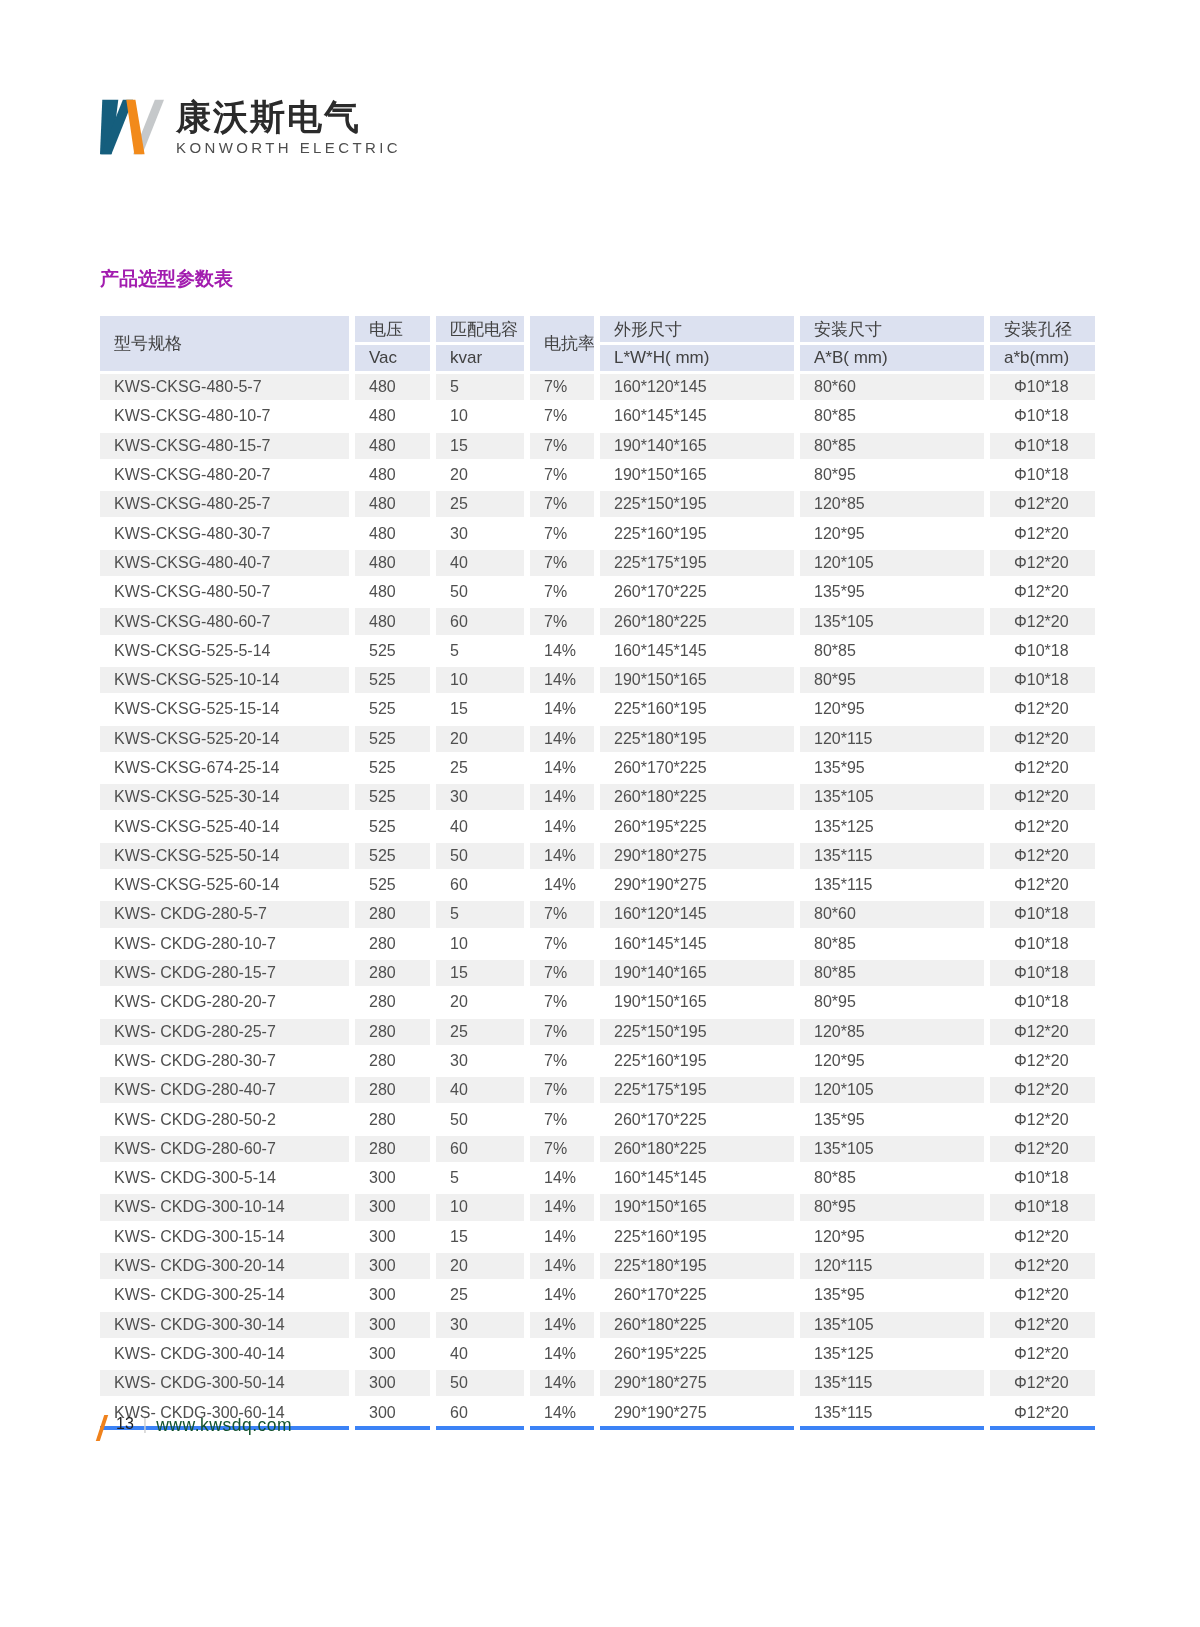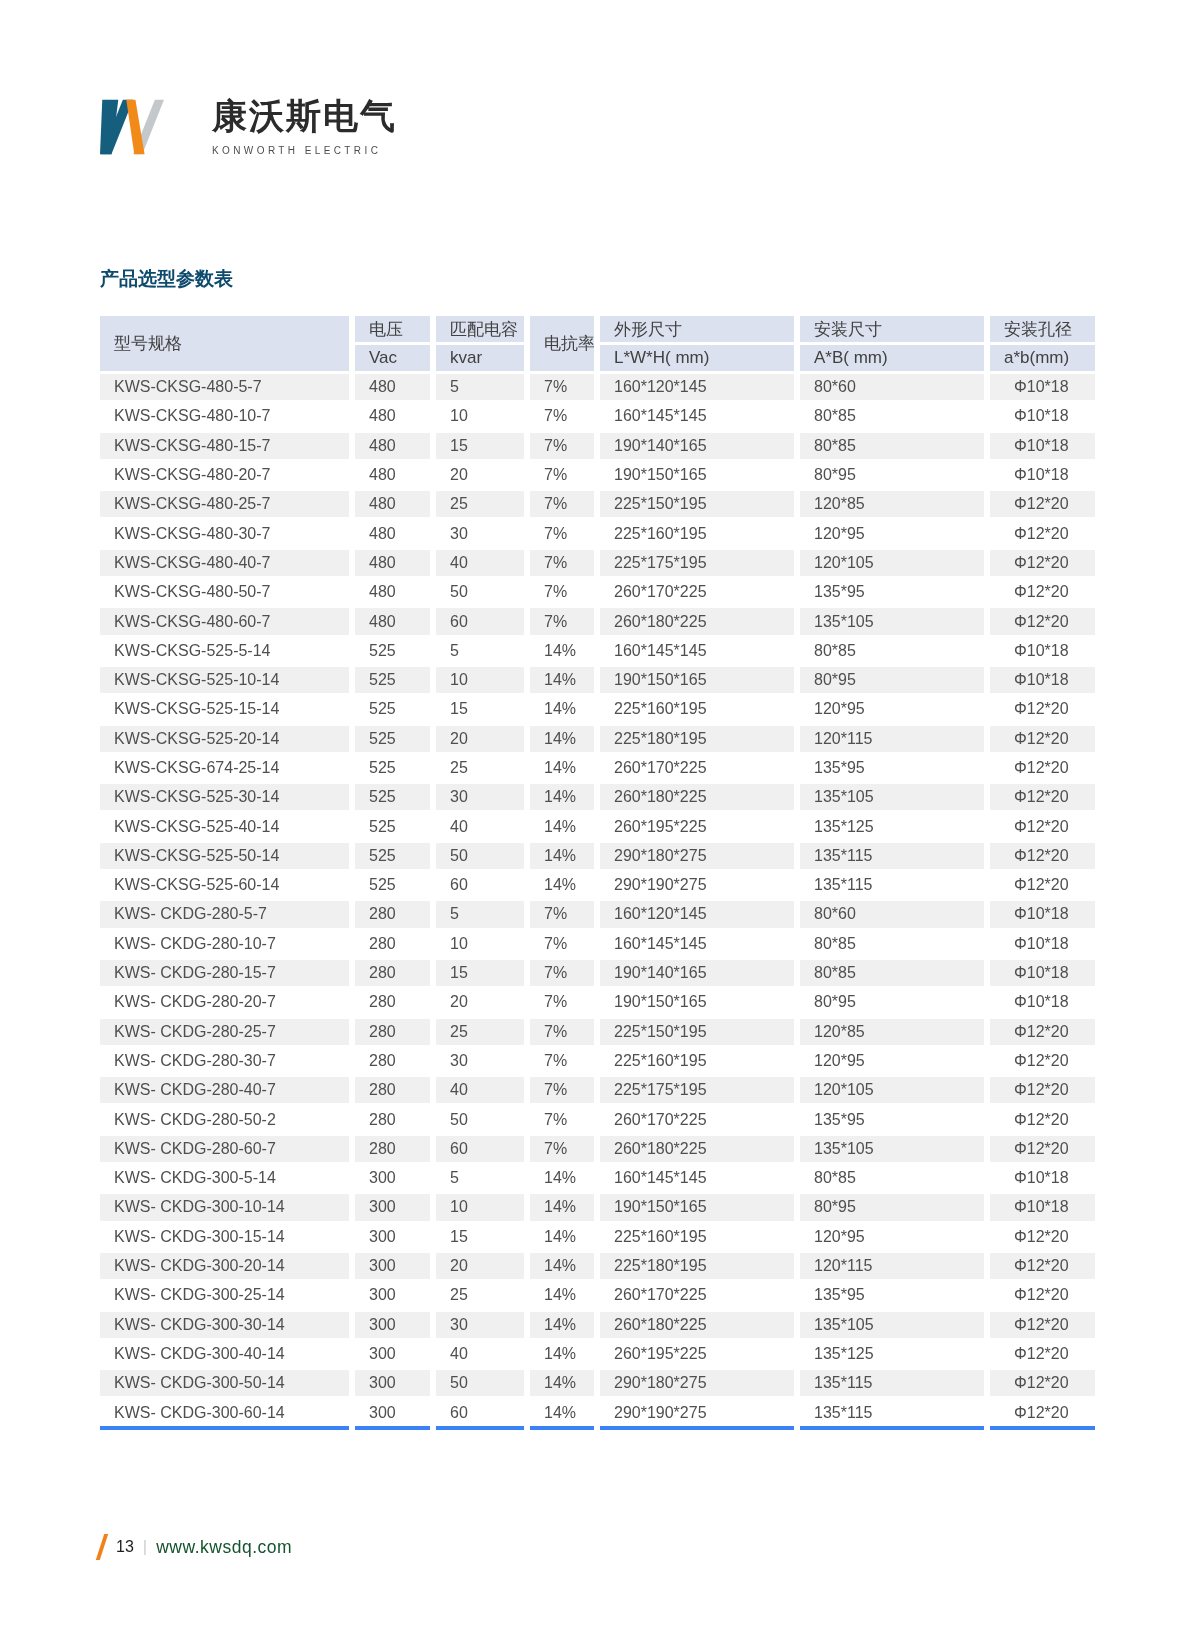--- a/index.html
+++ b/index.html
@@ -5,35 +5,35 @@
   html, body { margin: 0; padding: 0; }
   body {
     width: 1200px; height: 1627px; position: relative;
     background: #ffffff;
     font-family: "Liberation Sans", "DejaVu Sans", sans-serif;
     color: #4e4e4e;
     overflow: hidden;
   }
 
   
-  .brand { position: absolute; left: 100px; top: 96px; display: flex; align-items: flex-end; gap: 36px; }
+  .brand { position: absolute; left: 100px; top: 96px; display: flex; align-items: flex-end; }
   .logo-mark { width: 64px; height: 58px; margin-top: 2px; }
   .brand-text { margin-left: 12px; }
   .brand-cn {
     font-size: 35px; font-weight: 700; color: #2b2b2b;
     letter-spacing: 2px; line-height: 38px;
   }
   .brand-en {
-    font-size: 10px; color: #4d4d4d; letter-spacing: 3.4px; margin-top: 10px;
+    font-size: 15px; color: #4d4d4d; letter-spacing: 3.4px; margin-top: 3px;
   }
 
   
   .section-title {
     position: absolute; left: 100px; top: 266px;
-    font-size: 19px; font-weight: 700; color: #0c4a6e;
+    font-size: 19px; font-weight: 700; color: #a21caf;
   }
 
   
   .table-wrap { position: absolute; left: 100px; top: 316px; width: 995px; }
   table.spec {
     border-collapse: collapse; table-layout: fixed;
     width: 995px; font-size: 16px; color: #4f4f4f;
   }
   col.c-model { width: 252px; }
   col.c-vac   { width: 81px; }
@@ -57,22 +57,22 @@
     border-right: 6px solid #ffffff; border-bottom: 3px solid #ffffff;
     white-space: nowrap; overflow: hidden;
     background: #ffffff;
   }
   .spec td:last-child { border-right: none; padding-left: 24px; }
   .spec tbody tr:nth-child(odd) td { background: #f0f0f0; }
   .spec tbody tr:last-child td { border-bottom: 4px solid #3b82f6; }
 
   
   .footer {
-    position: absolute; left: 100px; top: 1532px;
-    display: flex; align-items: center; height: 30px;
+    position: absolute; left: 100px; top: 1415px;
+    display: flex; height: 30px;
   }
   .footer-slash {
     display: inline-block; width: 4px; height: 26px;
     background: #f0821c; transform: skewX(-18deg);
     margin-right: 12px;
   }
   .footer-page { font-size: 16px; color: #1f1f1f; }
   .footer-sep { font-size: 17px; color: #cfcfcf; margin: 0 9px 0 9px; font-weight: 300; }
   .footer-site { font-size: 17.5px; color: #14532d; letter-spacing: 0.5px; }
 </style>

